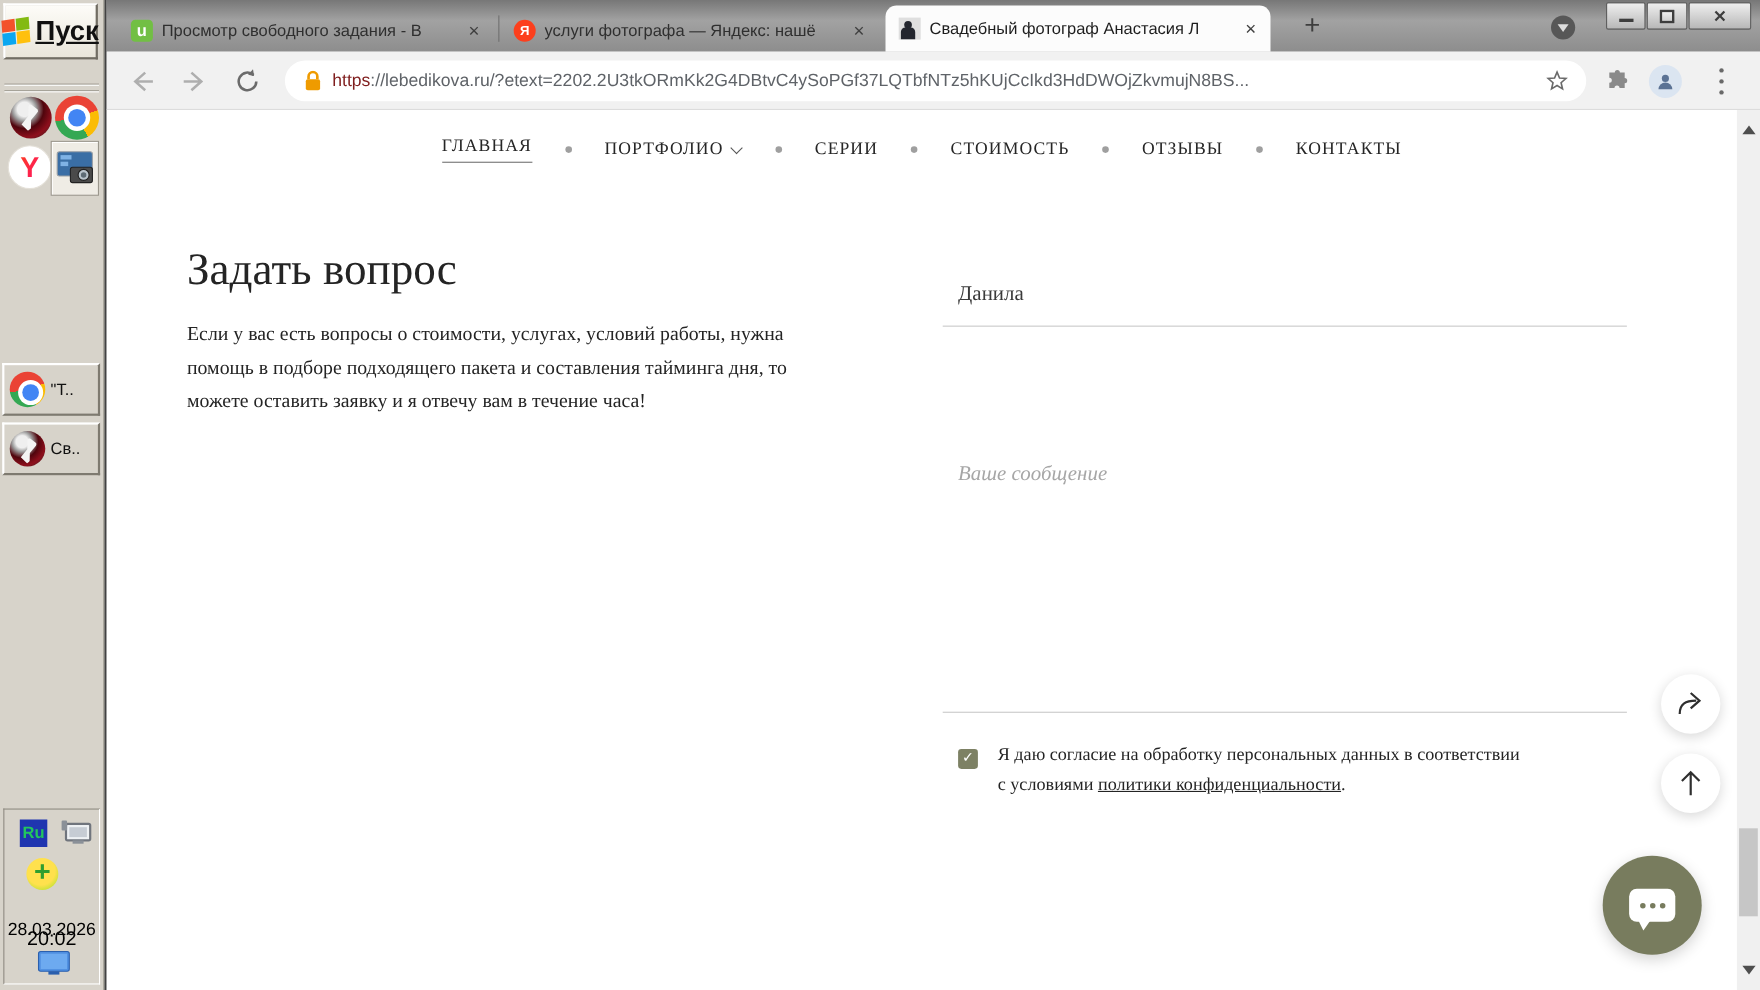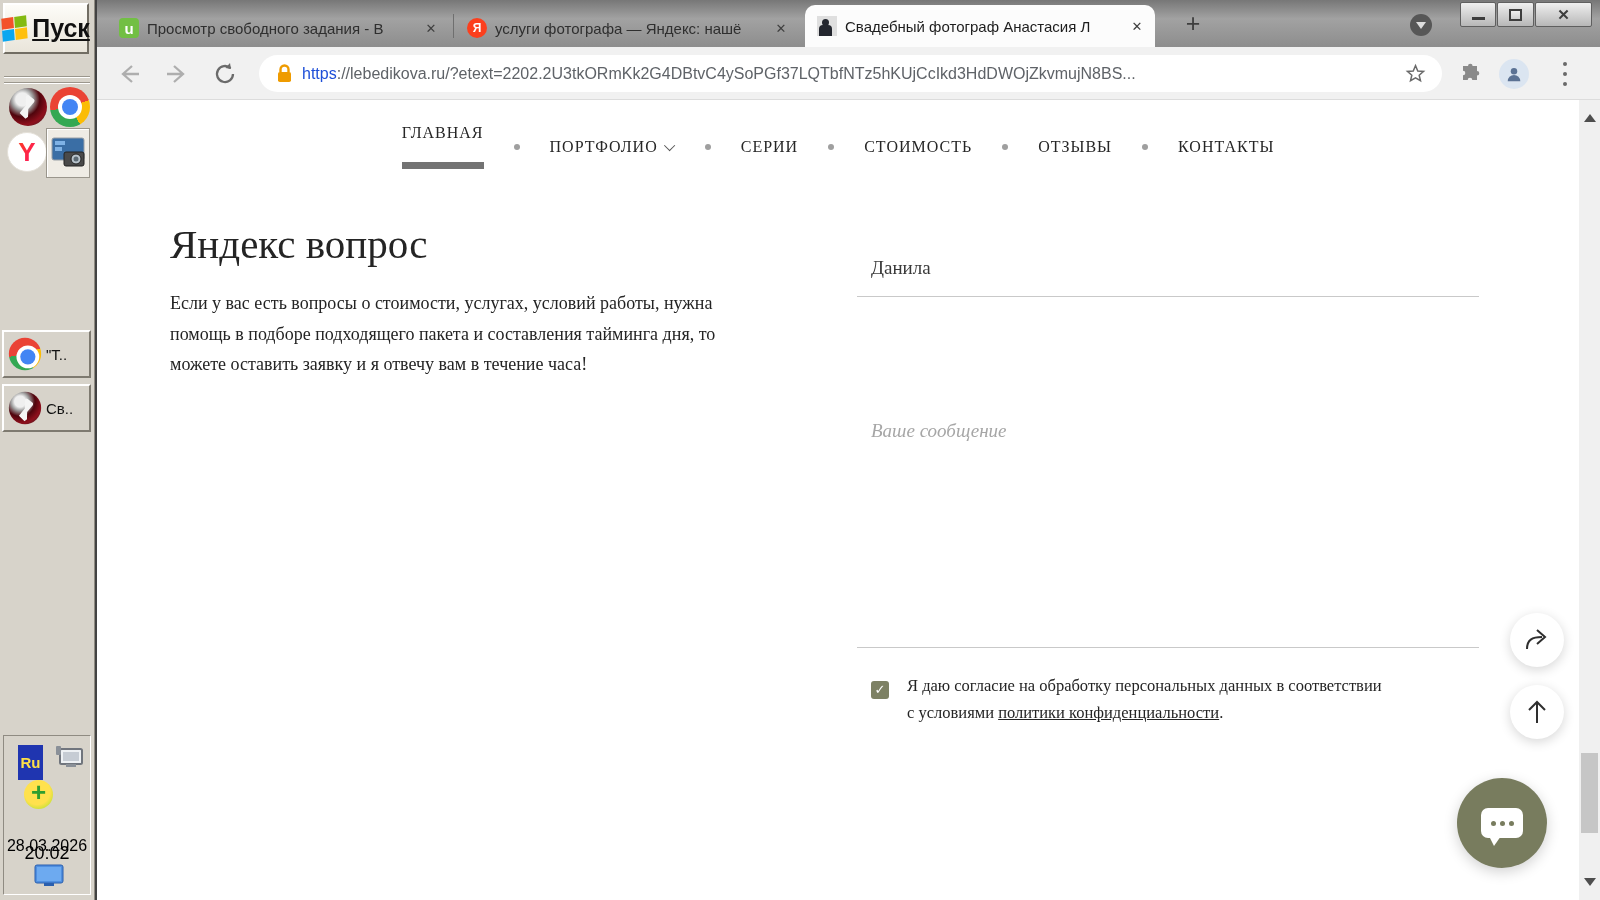--- a/index.html
+++ b/index.html
@@ -41,22 +41,22 @@
     display:flex; align-items:center; justify-content:center; }
   .tbwin { position:absolute; left:2px; width:89px; height:48px;
     background:#d7d3ca; border-top:2px solid #fff; border-left:2px solid #fff;
     border-right:2px solid #7e7a70; border-bottom:2px solid #7e7a70;
     display:flex; align-items:center; gap:4px; padding-left:4px; cursor:pointer; }
   .tbwin .wlbl { font-size:15px; color:#111; white-space:nowrap; overflow:hidden; }
   .tbwin .ic-chrome, .tbwin .ic-comodo { flex:0 0 auto; transform:scale(.95); }
   .tray { position:absolute; left:3px; top:735px; width:88px; height:160px;
     border-top:1px solid #8f8b82; border-left:1px solid #8f8b82;
     border-right:1px solid #fff; border-bottom:1px solid #fff; }
-  .ru { position:absolute; left:14px; top:9px; width:25px; height:35px; background:#1f35b0;
-    color:#fde047; font-size:15px; font-weight:bold; display:flex; align-items:center; justify-content:center; }
+  .ru { position:absolute; left:14px; top:9px; width:25px; height:25px; background:#1f35b0;
+    color:#22c55e; font-size:15px; font-weight:bold; display:flex; align-items:center; justify-content:center; }
   .netico { position:absolute; left:50px; top:9px; }
   .ico360 { position:absolute; left:20px; top:44px; width:29px; height:29px; border-radius:50%;
     background:radial-gradient(circle at 45% 40%, #ffe14d 0 55%, #cfe23a 75%, #8bc43a 100%); position:absolute; }
   .ico360::after { content:"+"; position:absolute; left:0; top:-2px; width:100%; height:100%;
     color:#2f9e2f; font-size:26px; font-weight:bold; display:flex; align-items:center; justify-content:center; }
   .tr-time { position:absolute; left:0; top:78px; width:100%; text-align:center; font-size:18px; color:#000;margin-top:29px; }
   .tr-date { position:absolute; left:0; top:101px; width:100%; text-align:center; font-size:16px; color:#000; }
   .deskico { position:absolute; left:30px; top:128px; }
 
   
@@ -89,39 +89,39 @@
   .g-res { position:relative; width:13px; height:12px; }
   .g-res::before { content:""; position:absolute; right:0; top:0; width:9px; height:8px; border:2px solid #3d3d3d; }
   .g-res::after { content:""; position:absolute; left:0; bottom:0; width:9px; height:8px; border:2px solid #3d3d3d; background:linear-gradient(#efefef,#cfcfcf); }
   .g-x { font-size:15px; font-weight:bold; color:#3d3d3d; }
 
   .toolbar { position:absolute; left:0; top:47px; width:100%; height:53px; background:#f1f1f1; border-bottom:1px solid #dcdcdc; }
   .navic { position:absolute; top:15px; width:24px; height:24px; cursor:pointer; }
   .omni { position:absolute; left:162px; top:8px; width:1183px; height:37px; background:#fff; border-radius:19px;
     display:flex; align-items:center; padding:0 16px 0 18px; }
   .omni .url { font-size:16px; white-space:nowrap; overflow:hidden; flex:1; margin-left:10px; }
-  .url .scheme { color:#1d4ed8; }
+  .url .scheme { color:#7f1d1d; }
   .url .rest { color:#5f6368; }
   .lock { flex:0 0 auto; }
   .star { flex:0 0 auto; margin-left:8px; }
 
   .content { position:absolute; left:0; top:100px; width:1505px; height:800px; background:#fff;
     font-family:"Liberation Serif","DejaVu Serif",serif; }
 
   
   .sb { position:absolute; left:1482px; top:0; width:21px; height:800px; background:#f0f0f0; }
   .sb .thumb { position:absolute; left:2px; top:653px; width:17px; height:80px; background:#c6c6c6; cursor:pointer; }
   .sb .arr { position:absolute; left:5px; width:0; height:0; border-left:6px solid transparent; border-right:6px solid transparent; cursor:pointer; }
   .sb .up { top:14px; border-bottom:8px solid #4e4e4e; }
   .sb .dn { top:778px; border-top:8px solid #4e4e4e; }
 
   
   .sitenav { position:absolute; left:0; top:24px; width:1482px; display:flex; align-items:center; justify-content:center; gap:30px; }
   .nav-item { font-size:16px; letter-spacing:1px; color:#262626; cursor:pointer; display:flex; align-items:center; gap:7px; }
-  .nav-item.current .nlbl { border-bottom:7px solid #737373; padding-bottom:20px; }
+  .nav-item.current .nlbl { border-bottom:1px solid #737373; padding-bottom:5px; }
   .navdot { width:6px; height:6px; border-radius:50%; background:#9f9f9f; }
   .chev { width:8px; height:8px; border-left:1.5px solid #555; border-bottom:1.5px solid #555; transform:rotate(-45deg) translateY(-2px); margin-left:2px; }
 
   .h1 { position:absolute; left:73px; top:120px; font-size:41px; color:#242424; font-weight:400; }
   .desc { position:absolute; left:73px; top:188px; width:592px; font-size:18px; line-height:30.5px; color:#242424; }
 
   
   .fld { position:absolute; left:760px; width:622px; border:none; outline:none; border-bottom:1px solid #c9c9c9;
     background:transparent; font-family:"Liberation Serif","DejaVu Serif",serif; font-size:19px; color:#3a3a3a; padding-left:14px; }
   .fld::placeholder { color:#a6a6a6; opacity:1; }
@@ -309,21 +309,21 @@
         <span class="navdot"></span>
         <div class="nav-item">
             <span class="nlbl">ОТЗЫВЫ</span>
           </div>
         <span class="navdot"></span>
         <div class="nav-item">
             <span class="nlbl">КОНТАКТЫ</span>
           </div>
       </nav>
 
-      <h1 class="h1">Яндекс вопрос</h1>
+      <h1 class="h1">Задать вопрос</h1>
       <p class="desc">Если у вас есть вопросы о стоимости, услугах, условий работы, нужна помощь в подборе подходящего пакета и составления тайминга дня, то можете оставить заявку и я отвечу вам в течение часа!</p>
 
       <input class="fld f-name" value="Данила" style="">
       <textarea class="fld f-msg" placeholder="Ваше сообщение" style=""></textarea>
 
       <div class="cbx">✓</div>
       <div class="consent">
         <span>Я даю согласие на обработку персональных данных в соответствии</span><br>
         <span>с условиями </span><a>политики конфиденциальности</a><span>.</span>
       </div>

